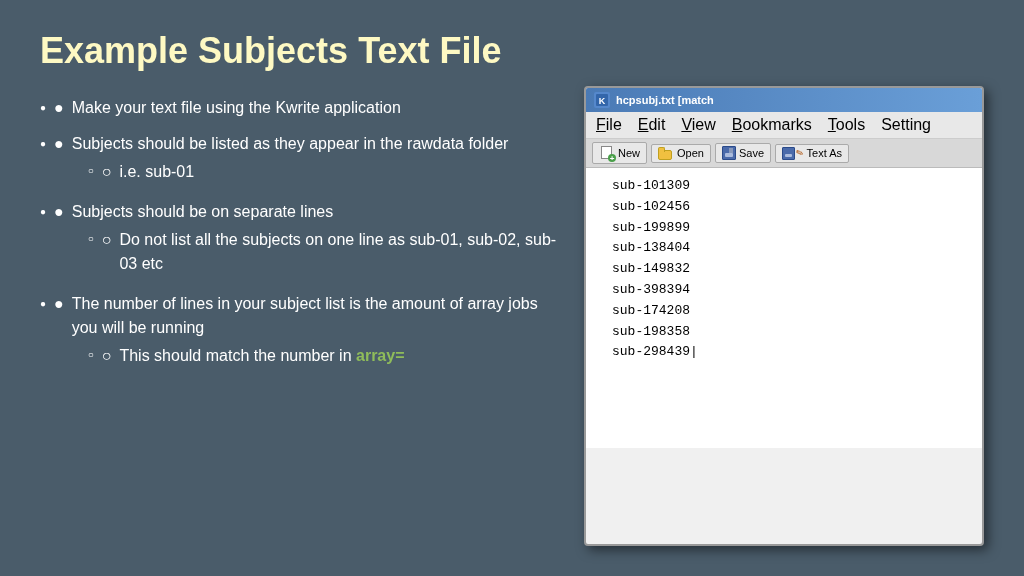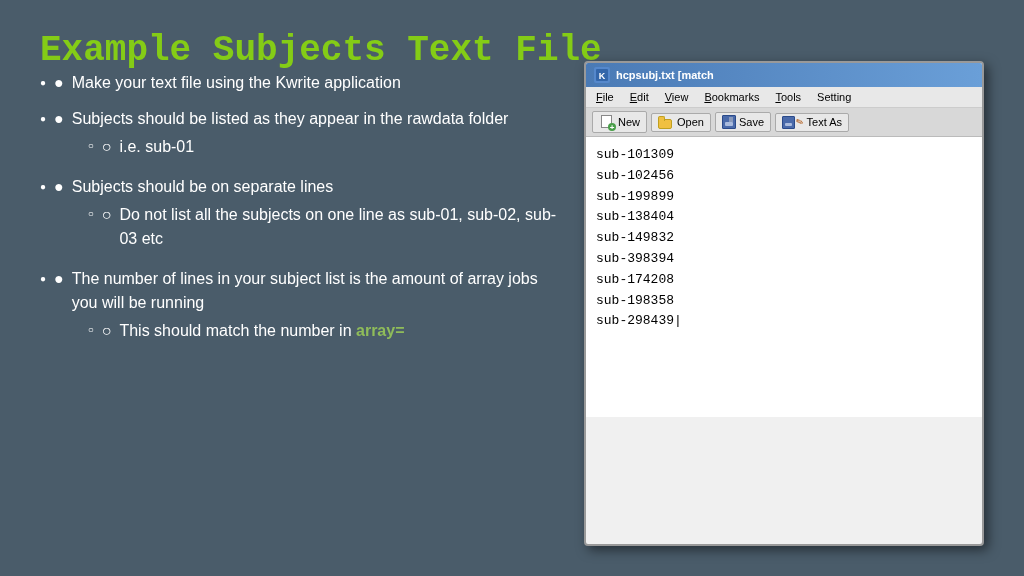--- a/index.html
+++ b/index.html
@@ -18,24 +18,25 @@
     .slide-container {
       width: 100%;
       height: 100%;
       padding: 30px 40px;
       display: flex;
       flex-direction: column;
       position: relative;
     }
 
     .slide-title {
-      color: #84cc16;
+      color: #fef9c3;
       font-size: 36px;
       font-weight: bold;
-      font-family: Liberation Mono, monospace;
+      margin-bottom: 24px;
+      font-family: Liberation Sans, sans-serif;
     }
 
     .content-area {
       display: flex;
       flex-direction: row;
       gap: 20px;
       flex: 1;
     }
 
     .bullet-list {
@@ -128,21 +129,21 @@
 
     .kwrite-menubar {
       background: #e8e8e8;
       border-bottom: 1px solid #ccc;
       padding: 2px 6px;
       display: flex;
       gap: 8px;
     }
 
     .menu-item {
-      font-size: 11px;
+      font-size: 16px;
       color: #000;
       padding: 2px 4px;
       cursor: pointer;
     }
 
     .menu-item .underline {
       text-decoration: underline;
     }
 
     .kwrite-toolbar {
@@ -162,21 +163,21 @@
       background: #e8e8e8;
       border: 1px solid #aaa;
       border-radius: 2px;
       font-size: 11px;
       cursor: pointer;
     }
 
     .kwrite-editor {
       background: white;
       min-height: 280px;
-      padding: 8px 10px;
+      padding: 8px 26px;
       font-family: 'Courier New', monospace;
       font-size: 13px;
       color: #000;
       border: none;
       line-height: 1.6;
     }
 
     .editor-line {
       display: flex;
       align-items: center;

